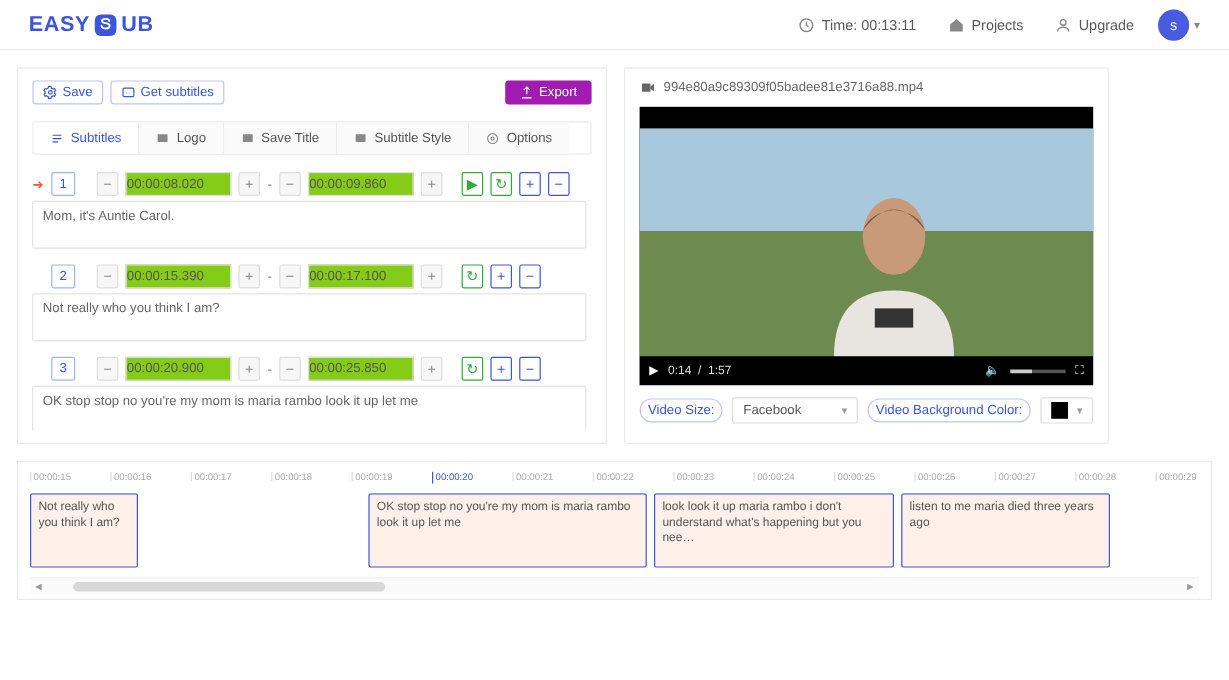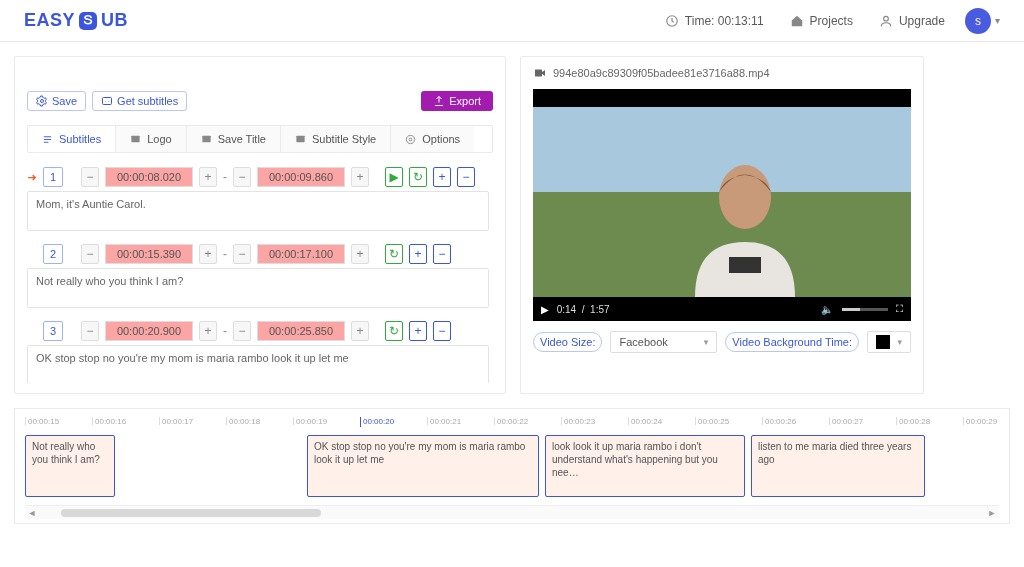--- a/index.html
+++ b/index.html
@@ -72,21 +72,20 @@
   padding: 10px 12px;
 }
 .left-panel { width: 492px; }
 .right-panel { width: 404px; }
 
 
 .toolbar {
   display: flex;
   align-items: flex-start;
   margin-bottom: 14px;
-  margin-top: 24px;
 }
 .btn-outline {
   border: 1px solid #bcc5f5;
   border-radius: 3px;
   color: #3b55dc;
   background: #fff;
   padding: 3px 8px;
   font-size: 11px;
   display: inline-flex;
   align-items: center;
@@ -172,23 +171,22 @@
   align-items: center;
   justify-content: center;
   cursor: pointer;
   border-radius: 2px;
 }
 .time-input {
   width: 88px;
   height: 20px;
   border: 1px solid #ddd;
   font-size: 11px;
-  text-align: center;
   color: #555;
-  background:#fca5a5;
+  background:#84cc16;
 }
 .dash { color:#888; }
 
 .icon-sq {
   width: 18px; height: 20px;
   border-radius: 2px;
   display: inline-flex;
   align-items: center;
   justify-content: center;
   font-size: 12px;
@@ -539,21 +537,21 @@
         <span>⛶</span>
       </div>
     </div>
 
     <div class="controls-row">
       <div class="ctrl-label">Video Size:</div>
       <div class="select-box">
         <span>Facebook</span>
         <span class="chev-down">▾</span>
       </div>
-      <div class="ctrl-label">Video Background Time:</div>
+      <div class="ctrl-label">Video Background Color:</div>
       <div class="select-box" style="flex:0 0 44px">
         <span class="color-swatch"></span>
         <span class="chev-down">▾</span>
       </div>
     </div>
   </div>
 </div>
 
 <div class="timeline-panel">
   <div class="timeline-ruler" id="timeline-ruler">

